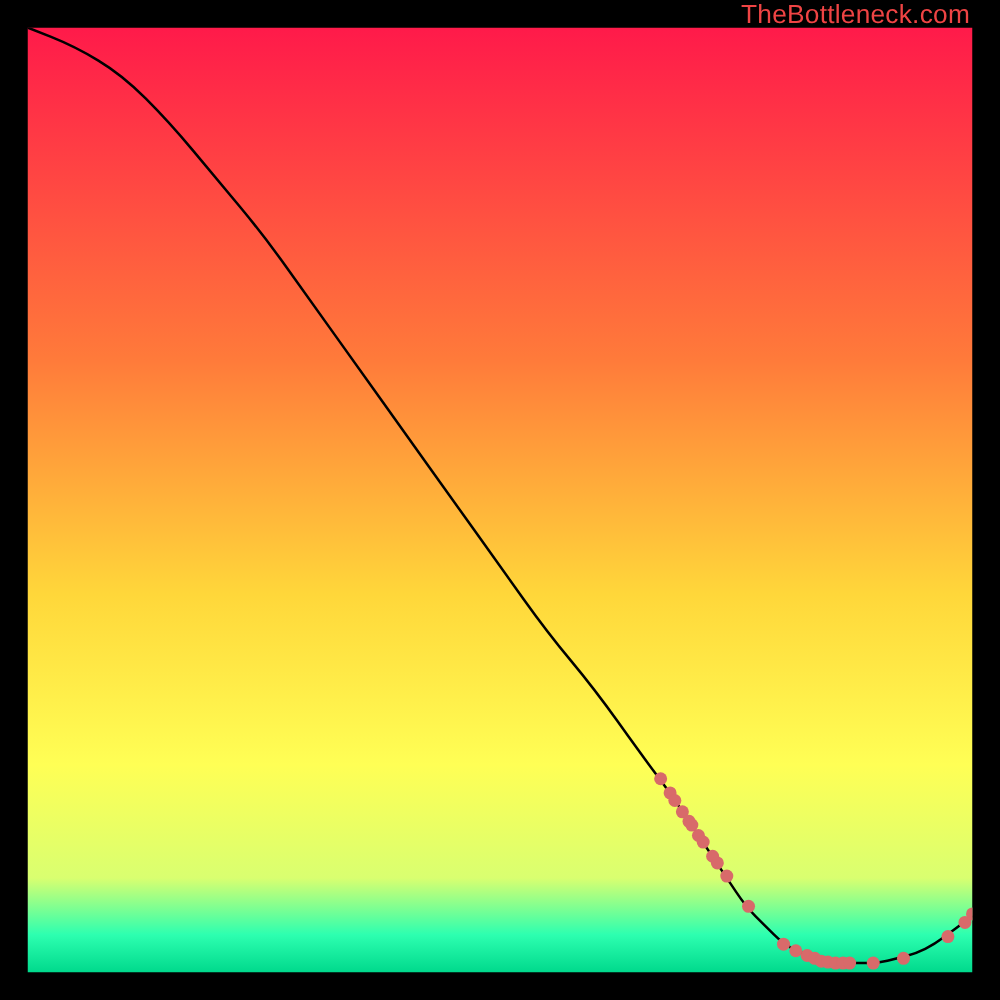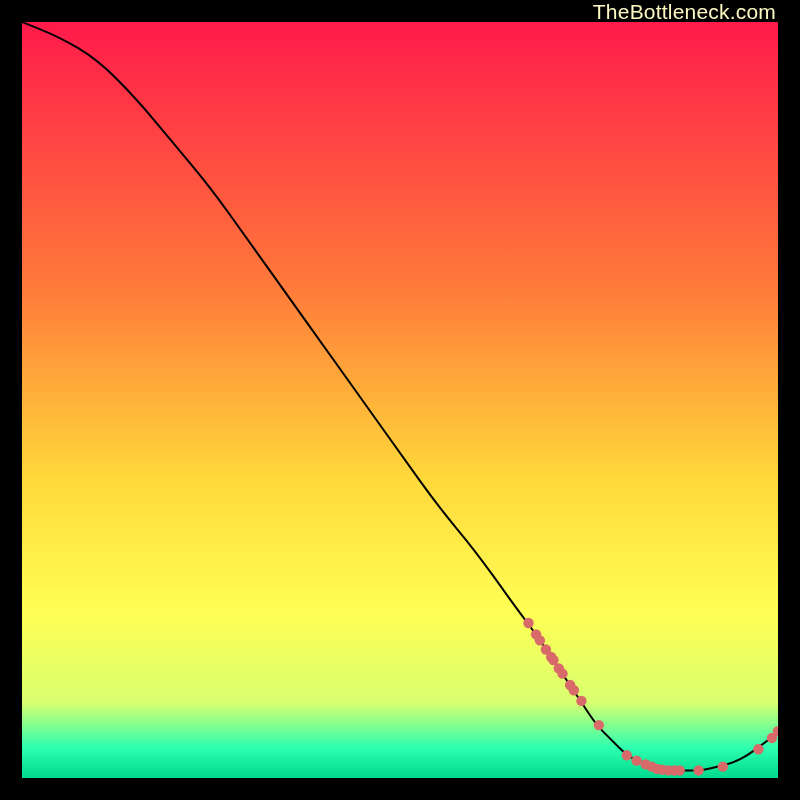--- a/index.html
+++ b/index.html
@@ -24,21 +24,21 @@
     top: 0;
     width: 756px;
     height: 756px;
   }
   .watermark {
     position: absolute;
     top: 0px;
     right: 24px;
     font-size: 21px;
     font-weight: 500;
-    color: #fef9c3;
+    color: #ef4444;
     letter-spacing: 0.2px;
   }
   svg {
     display: block;
   }
 </style>
 </head>
 <body>
 
 <div class="watermark">TheBottleneck.com</div>

